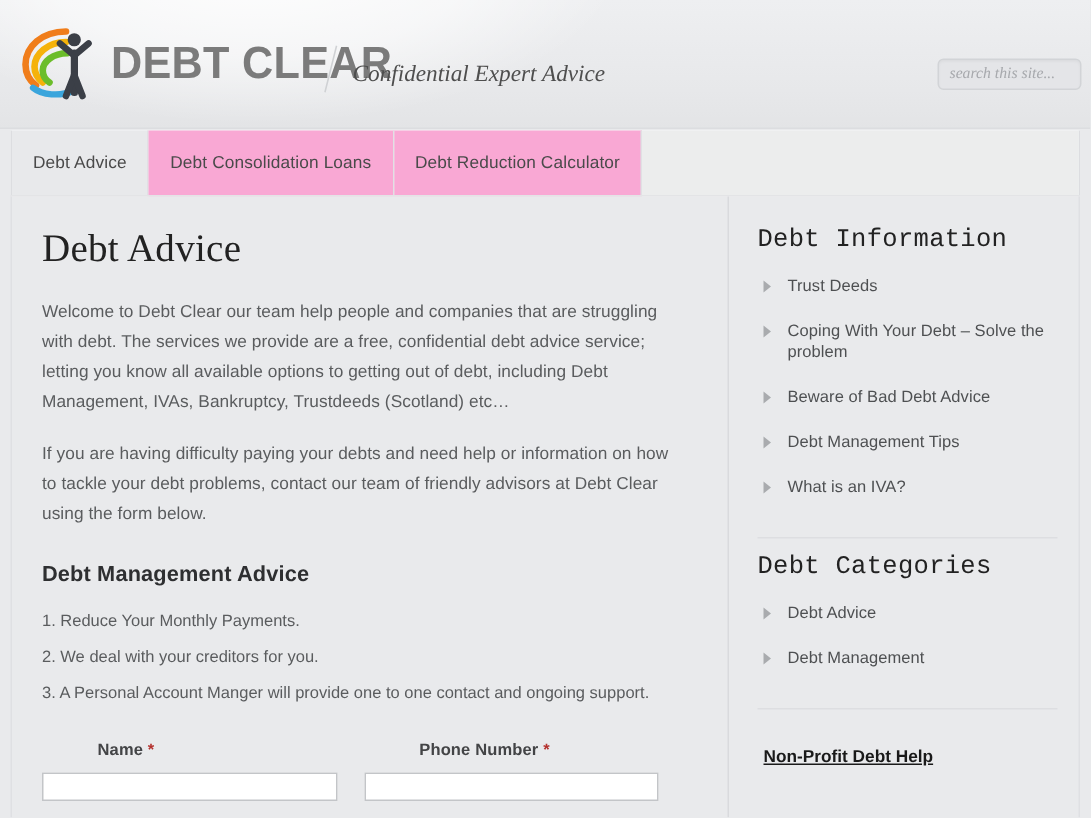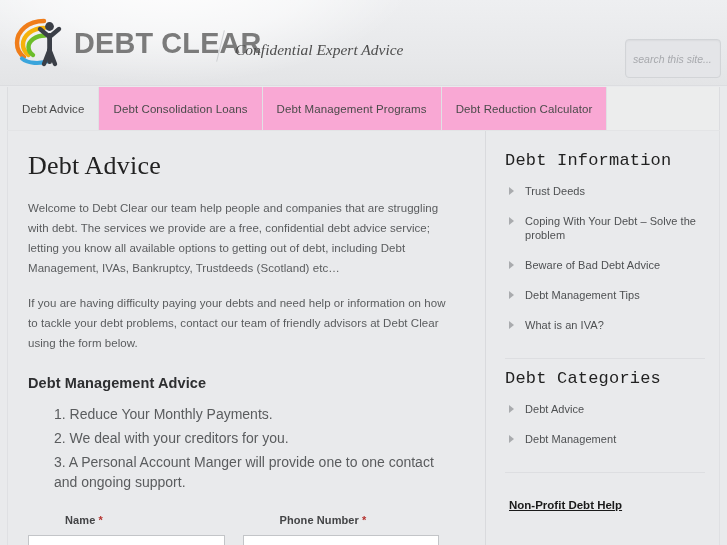--- a/index.html
+++ b/index.html
@@ -75,27 +75,27 @@
     font-family: "Liberation Serif", serif;
     font-style: italic;
     font-size: 15.5px;
     color: #4e4e4e;
     white-space: nowrap;
   }
 
   .search-box {
     position: absolute;
     right: 6px; top: 39px;
-    width: 96px; height: 39px;
+    width: 96px; height: 21px;
     border: 1px solid #d2d4d7;
     border-radius: 4px;
     background: #e4e5e8;
     box-shadow: inset 0 1px 2px rgba(0,0,0,0.045);
     padding: 0 7px;
-    font-family: Liberation Sans, sans-serif;
+    font-family: Liberation Serif, serif;
     font-style: italic;
     font-size: 10.5px;
     color: #a7a9ad;
     outline: none;
   }
   .search-box::placeholder { color:#a7a9ad; font-style: italic; }
 
   
   .nav {
     position: relative;
@@ -183,25 +183,24 @@
   }
   h2.sub-title {
     font-size: 14.5px;
     font-weight: bold;
     color: #2e2f31;
     margin: 22px 0 13px 0;
     letter-spacing: 0.1px;
   }
   .adv-list { margin: 0; padding: 0; list-style: none; }
   .adv-list li {
-    font-size: 14px;
+    font-size: 11px;
     line-height: 20px;
     color: #5a5c5e;
     margin-bottom: 4px;
-    margin-left: 26px;
   }
 
   
   .form-grid {
     margin-top: 22px;
     display: flex;
     flex-wrap: wrap;
     width: 100%;
   }
   .field {
@@ -314,21 +313,20 @@
     <div class="tagline-divider"></div>
     <div class="tagline">Confidential Expert Advice</div>
 
     <input class="search-box" type="text" placeholder="search this site..." style="">
   </div>
 
   <div class="nav">
     <div class="nav-inner">
       <div class="nav-item active">Debt Advice</div>
       <div class="nav-item">Debt Consolidation Loans</div>
-      <div class="nav-item">Debt Management Programs</div>
       <div class="nav-item">Debt Reduction Calculator</div>
       <div class="nav-filler"></div>
     </div>
   </div>
 
   <div class="container">
 
     <div class="content">
       <h1 class="page-title">Debt Advice</h1>
       <p class="body-text">Welcome to Debt Clear our team help people and companies that are struggling with debt. The services we provide are a free, confidential debt advice service; letting you know all available options to getting out of debt, including Debt Management, IVAs, Bankruptcy, Trustdeeds (Scotland) etc…</p>

